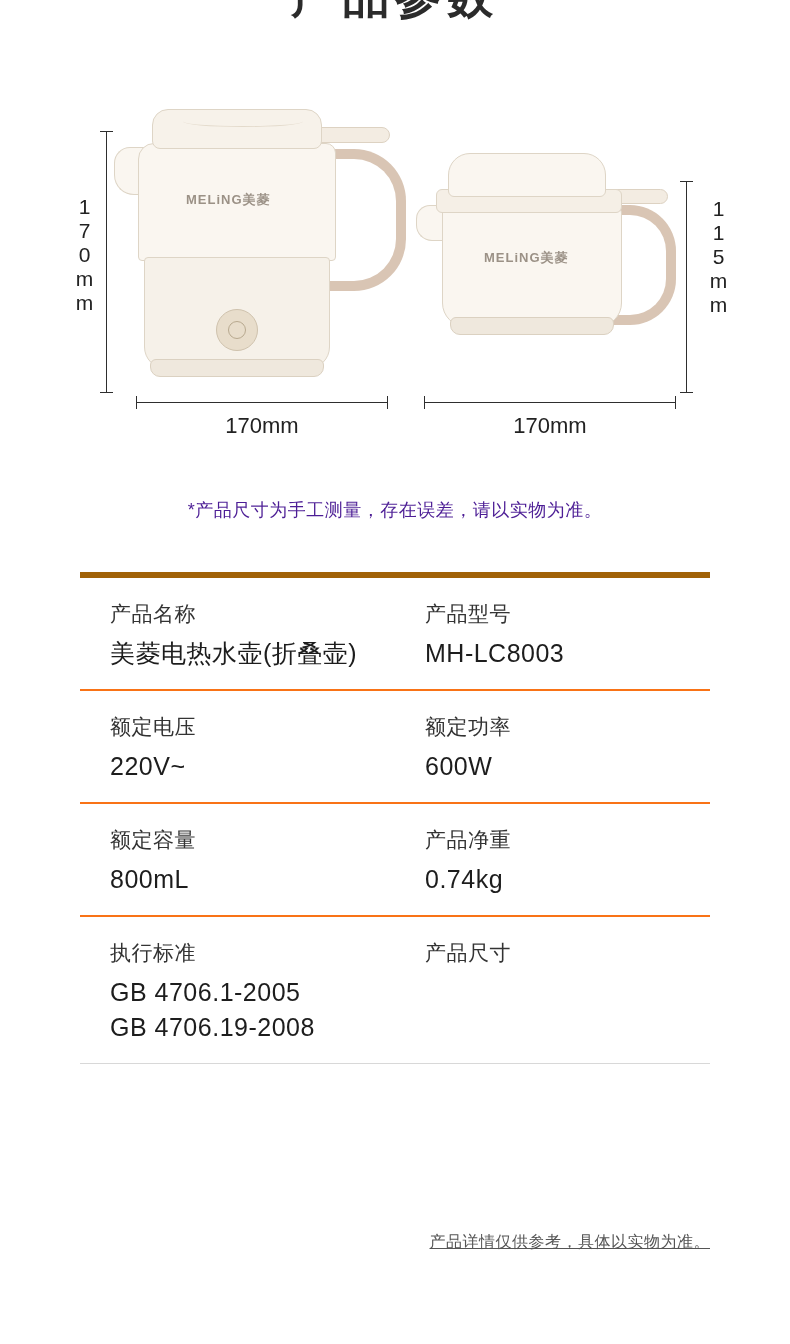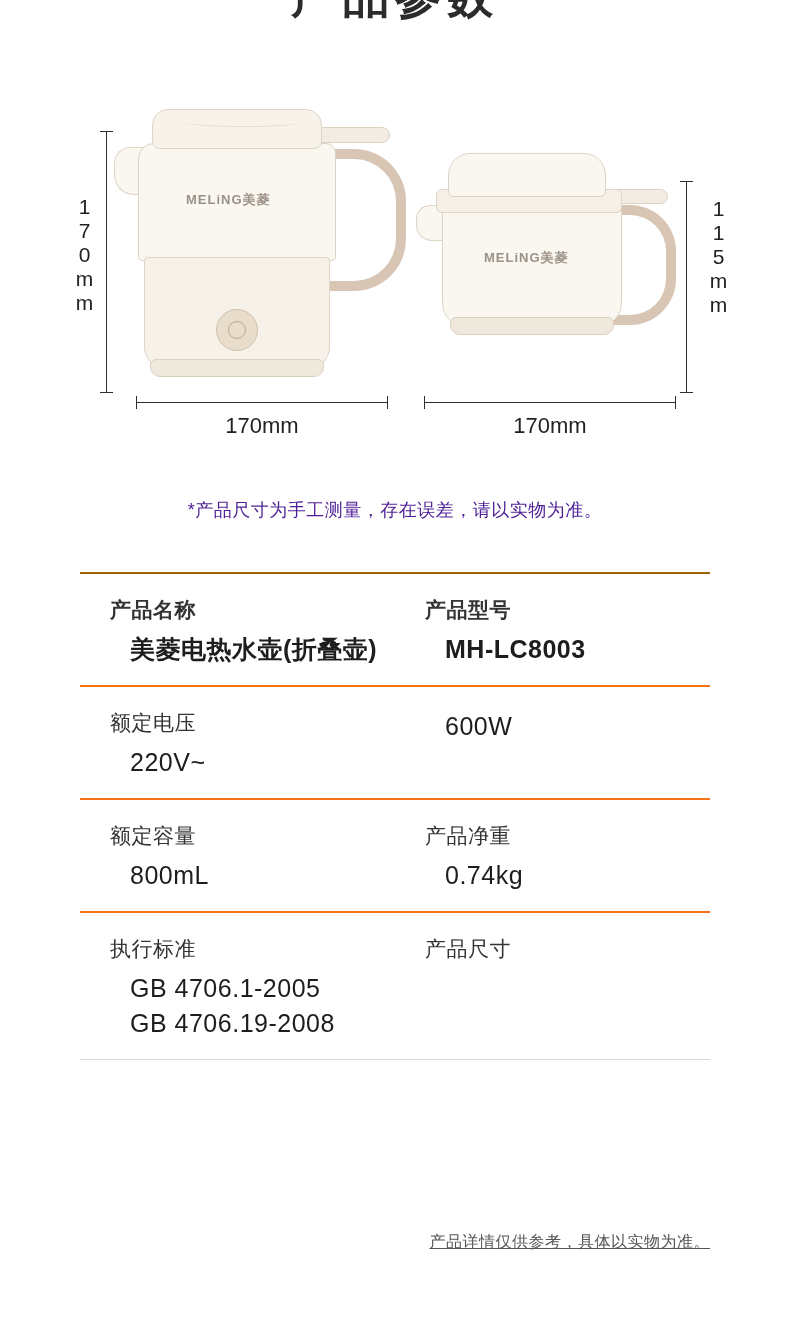--- a/index.html
+++ b/index.html
@@ -318,38 +318,37 @@
     position: absolute;
     top: 572px;
     left: 80px;
     width: 630px;
   }
   .spec-row {
     border-top: 2px solid #f97316;
     padding: 22px 0 18px 0;
     display: flex;
   }
-  .spec-row:first-child { border-top: 2px solid #a16207; font-weight: bold; }
+  .spec-row:first-child { border-top: 6px solid #a16207; }
   .spec-cell {
     width: 50%;
     box-sizing: border-box;
     padding-left: 30px;
   }
   .spec-label {
     font-size: 21px;
     color: #333;
     margin-bottom: 8px;
     letter-spacing: 0.5px;
   }
   .spec-value {
     font-size: 25px;
     color: #1d1d1d;
     letter-spacing: 0.5px;
     line-height: 1.4;
-    margin-left: 20px;
   }
   .spec-value-line { display: block; }
 
   .table-bottom-border {
     border-top: 1px solid #d8d8d8;
   }
 
   .footnote {
     position: absolute;
     top: 1232px;
@@ -429,20 +428,21 @@
   </div>
 
   <div class="spec-row">
     <div class="spec-cell">
       <div class="spec-label">额定电压</div>
       <div class="spec-value">
         <span class="spec-value-line">220V~</span>
       </div>
     </div>
     <div class="spec-cell">
+      <div class="spec-label">额定功率</div>
       <div class="spec-value">
         <span class="spec-value-line">600W</span>
       </div>
     </div>
   </div>
 
   <div class="spec-row">
     <div class="spec-cell">
       <div class="spec-label">额定容量</div>
       <div class="spec-value">

